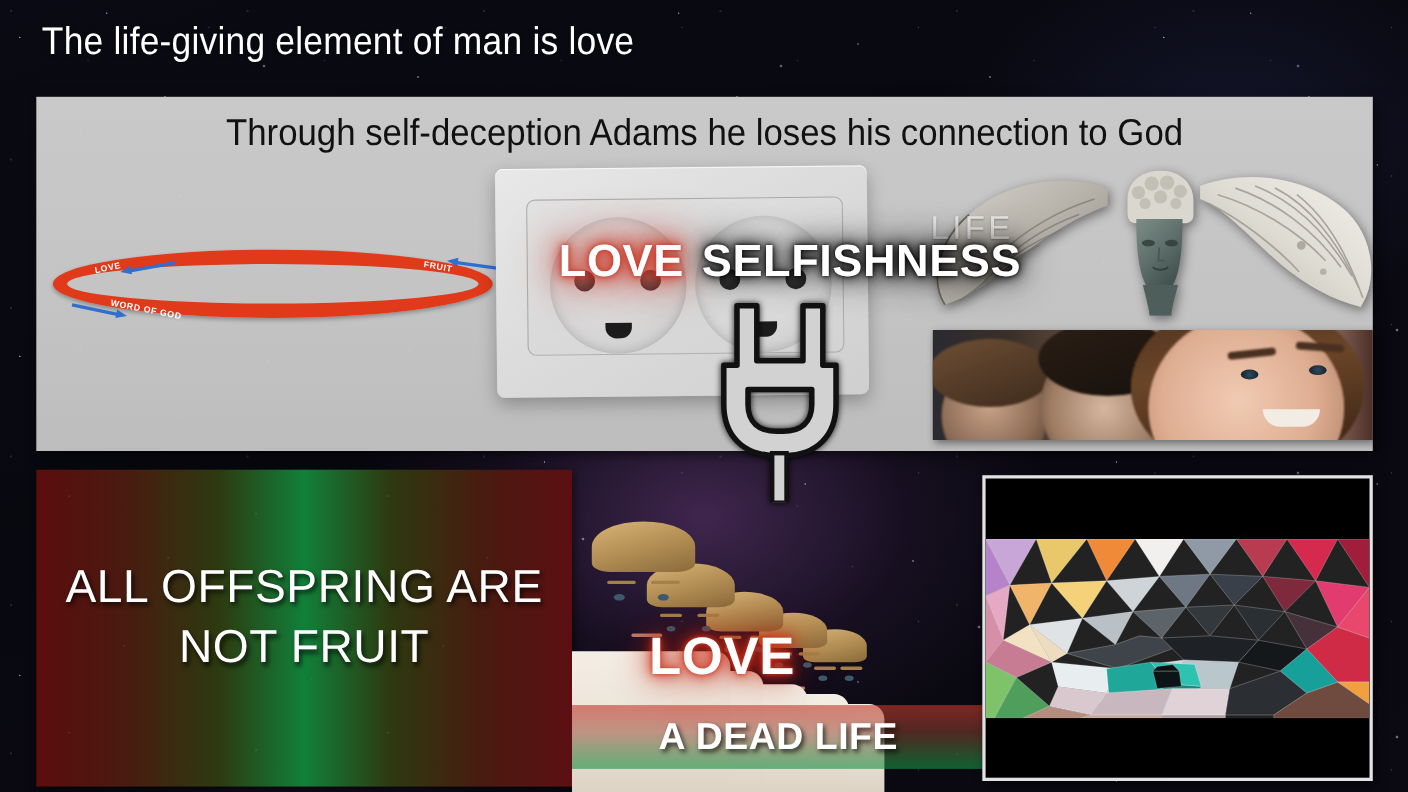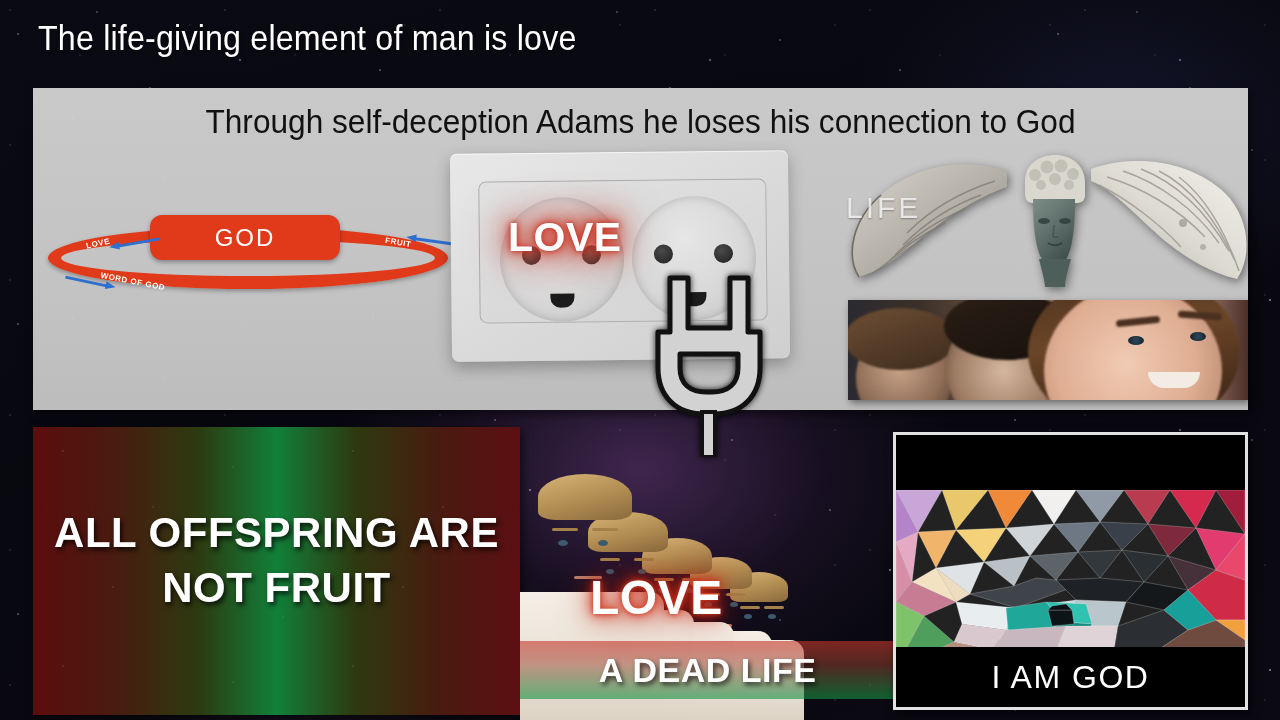--- a/index.html
+++ b/index.html
@@ -224,21 +224,21 @@
     background-image:
       radial-gradient(1px 1px at 30px 24px,rgba(255,255,255,.55),transparent),
       radial-gradient(1px 1px at 120px 80px,rgba(255,255,255,.5),transparent),
       radial-gradient(1px 1px at 200px 40px,rgba(255,255,255,.45),transparent),
       radial-gradient(1px 1px at 80px 160px,rgba(255,255,255,.5),transparent),
       radial-gradient(1px 1px at 250px 190px,rgba(255,255,255,.4),transparent);
     background-repeat:repeat;background-size:290px 215px;
   }
   #offspring-text{
     position:absolute;left:0;right:0;top:78px;text-align:center;
-    color:#fff;font-size:42px;font-weight:700;line-height:1.32;
+    color:#fff;font-size:42px;font-weight:400;line-height:1.32;
     letter-spacing:.5px;
     text-shadow:2px 3px 5px rgba(0,0,0,.75);
   }
 
   
   #clones{position:absolute;left:520px;top:425px;width:375px;height:295px;overflow:hidden;}
   .clone{position:absolute;bottom:0;}
   .clone .head{
     position:absolute;border-radius:48% 48% 46% 46%;
     background:radial-gradient(ellipse at 46% 40%, #f6ddc8 0%, #e9c3a6 58%, #c49madd 100%);
@@ -299,23 +299,20 @@
 
   <div id="slide-title">The life-giving element of man is love</div>
 
   <div id="grey-panel">
     <div class="grain"></div>
     <div id="panel-subtitle">Through self-deception Adams he loses his connection to God</div>
   </div>
 
   <div id="god-diagram">
     <div class="cycle-ellipse"></div>
-    <div class="god-box">
-      <span>GOD</span>
-    </div>
     <div class="arrow arrow-love"></div>
     <div class="arrow arrow-fruit"></div>
     <div class="arrow arrow-word"></div>
     <div class="diagram-label lbl-love">LOVE</div>
     <div class="diagram-label lbl-fruit">FRUIT</div>
     <div class="diagram-label lbl-word">WORD OF GOD</div>
   </div>
 
   <div id="outlet">
     <div class="inner-plate">
@@ -416,20 +413,21 @@
     <div class="fig cp-w2hair"></div>
     <div class="fig cp-w2"></div>
     <div class="cp-brow" style="left:268px;top:18px;transform:rotate(-6deg);"></div>
     <div class="cp-brow" style="left:330px;top:12px;transform:rotate(4deg);"></div>
     <div class="cp-eye" style="left:280px;top:36px;"></div>
     <div class="cp-eye" style="left:342px;top:32px;"></div>
     <div class="cp-smile"></div>
   </div>
 
   <div id="word-love">LOVE</div>
+  <div id="word-selfishness">SELFISHNESS</div>
 
   <div id="plug">
     <svg width="118" height="185" viewBox="0 0 118 185">
       <g fill="#d2d2d2" stroke="#111" stroke-width="5" stroke-linejoin="round">
         <path d="M20 6 L38 6 L38 56 L80 56 L80 6 L98 6 L98 60
                  L110 60 L110 96 C110 124 92 142 64 142 L54 142
                  C26 142 8 124 8 96 L8 60 L20 60 Z
                  M30 82 L88 82 L88 96 C88 112 78 120 62 120 L56 120
                  C40 120 30 112 30 96 Z" fill-rule="evenodd"></path>
       </g>
@@ -564,18 +562,15 @@
           <polygon points="28,126 58,152 34,163 8,163" fill="#4f9e5c"></polygon>
           <polygon points="58,152 96,160 86,163 34,163" fill="#b58d7e"></polygon>
           <polygon points="96,160 160,160 160,163 86,163" fill="#c9a89a"></polygon>
           <polygon points="160,160 218,160 218,163 160,163" fill="#b0a0a6"></polygon>
           <polygon points="40,78 60,112 74,104" fill="#eddcc0"></polygon>
           <polygon points="292,100 320,130 292,140 268,120" fill="#17a09a"></polygon>
           <polygon points="320,130 349,130 349,150" fill="#f0a03c"></polygon>
         </g>
       </svg>
     </div>
-    <div id="lie-bottom">
-      <span>I AM GOD</span>
-    </div>
   </div>
 
 </div>
 
 </body></html>

